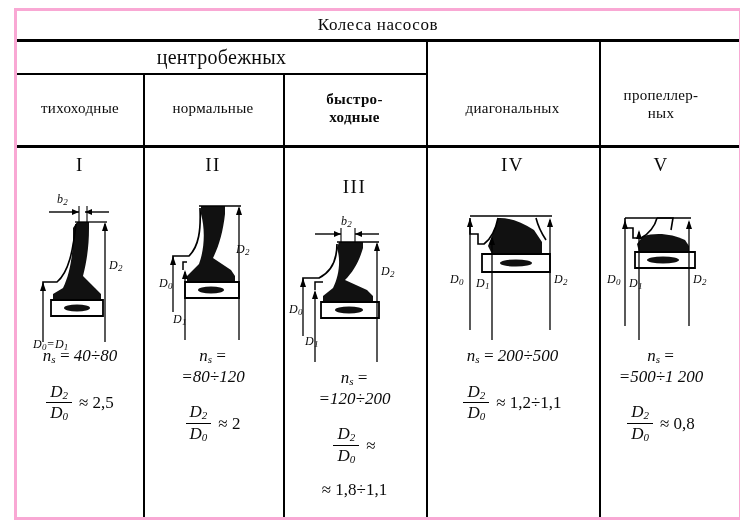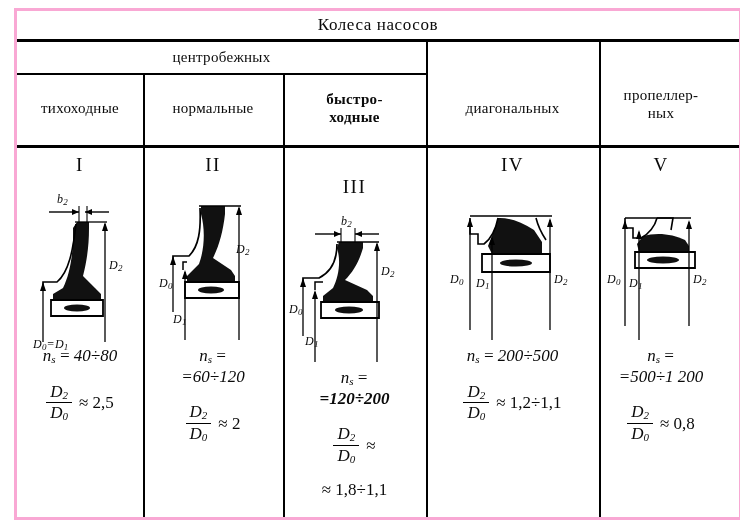--- a/index.html
+++ b/index.html
@@ -31,21 +31,21 @@
   }
   .title-row .t{
     font-size:17px;letter-spacing:.6px;
   }
 
   
   .group-row{position:absolute;left:0;top:31px;width:100%;height:31px;}
   .group-cell{
     position:absolute;top:0;height:100%;
     display:flex;align-items:center;justify-content:center;
-    font-size:15px;letter-spacing:.3px;
+    font-size:20px;letter-spacing:.3px;
   }
 
   
   .name-row{position:absolute;left:0;top:62px;width:100%;height:72px;padding-left:12px;}
   .name-cell{
     position:absolute;top:0;height:100%;
     display:flex;justify-content:center;
     font-size:15px;letter-spacing:.3px;
     text-align:center;line-height:1.18;
     box-sizing:border-box;
@@ -231,21 +231,21 @@
           <polygon points="42,86 39,95 45,95" fill="#000"></polygon>
         </svg>
         <span class="dlab" style="left:93px;top:58px;">D<span class="sb">2</span></span>
         <span class="dlab" style="left:16px;top:92px;">D<span class="sb">0</span></span>
         <span class="dlab" style="left:30px;top:128px;">D<span class="sb">1</span></span>
       </div>
 
       <div class="formulas">
         <div class="ns-wrap">
           <span class="ns" style="display:block;"><i>n</i><span class="sub">s</span> =</span>
-          <span class="ns" style="display:block;">=60÷120</span>
+          <span class="ns" style="display:block;">=80÷120</span>
         </div>
         <div class="ratio-block">
           <span class="frac">
             <span class="num"><i>D</i><span class="sub">2</span></span>
             <span class="den"><i>D</i><span class="sub">0</span></span>
           </span>
           <span class="approx">≈ 2</span>
         </div>
       </div>
     </div>
@@ -284,21 +284,21 @@
         </svg>
         <span class="dlab" style="left:58px;top:8px;">b<span class="sb">2</span></span>
         <span class="dlab" style="left:98px;top:58px;">D<span class="sb">2</span></span>
         <span class="dlab" style="left:6px;top:96px;">D<span class="sb">0</span></span>
         <span class="dlab" style="left:22px;top:128px;">D<span class="sb">1</span></span>
       </div>
 
       <div class="formulas">
         <div class="ns-wrap">
           <span class="ns" style="display:block;"><i>n</i><span class="sub">s</span> =</span>
-          <span class="ns" style="display:block;font-weight:bold;">=120÷200</span>
+          <span class="ns" style="display:block;">=120÷200</span>
         </div>
         <div class="ratio-block">
           <span class="frac">
             <span class="num"><i>D</i><span class="sub">2</span></span>
             <span class="den"><i>D</i><span class="sub">0</span></span>
           </span>
           <span class="approx">≈</span>
         </div>
         <span class="approx2">≈ 1,8÷1,1</span>
       </div>

